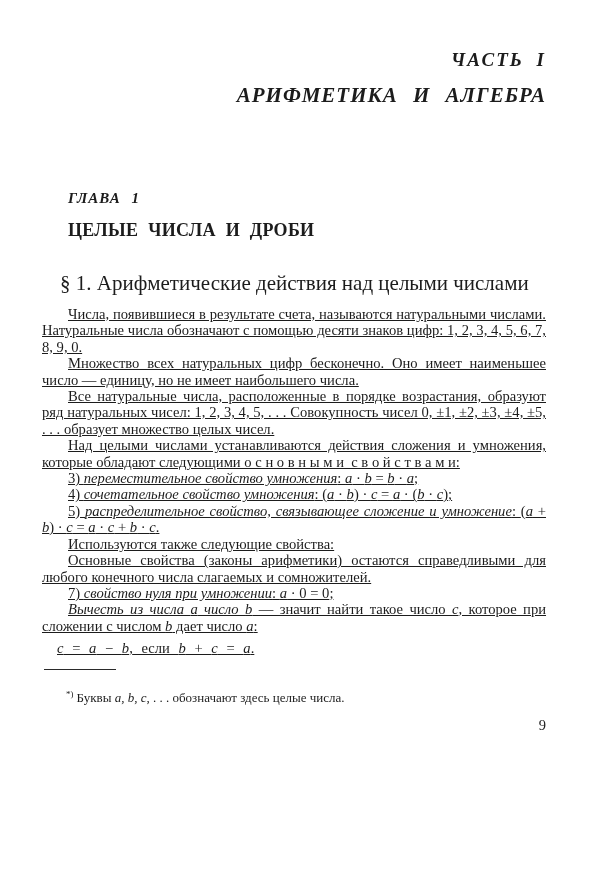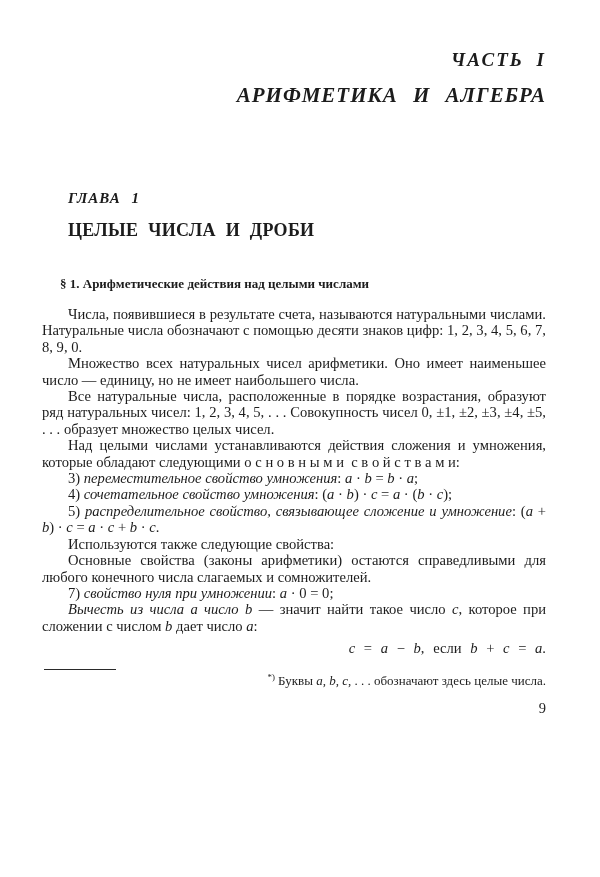--- a/index.html
+++ b/index.html
@@ -34,63 +34,63 @@
     margin: 82px 0 12px 26px;
     letter-spacing: 1px; word-spacing: 6px;
   }
   .chapter-title {
     font-weight: bold;
     font-size: 18px; line-height: 22px;
     margin: 9px 0 16px 26px;
     letter-spacing: 0.3px; word-spacing: 5px;
   }
   .section-title {
-    font-weight: bold;
-    font-size: 13px; line-height: 19px;
+    font-weight: normal;
+    font-size: 21px; line-height: 19px;
     margin: 33px 0 0 18px;
   }
   .page-body {
     margin-top: 13px;
     font-size: 14.6px; line-height: 16.4px;
     text-align: justify;
   }
-  .page-body p { margin: 0; text-indent: 26px; }
+  .page-body p { margin: 0; text-indent: 26px; text-decoration: underline; }
   .page-body p.display {
-    text-indent: 0; text-align: right;
+    text-indent: 0; text-align: left;
     margin: 6px 0 2px 15px;
     word-spacing: 5px;
   }
   .it { font-style: italic; }
   .math i { font-style: italic; }
   sup { font-size: 68%; vertical-align: super; line-height: 0; }
   .footnote { margin-top: 12px; }
   .footnote-rule { width: 72px; height: 0; border-top: 1px solid #2a2a2a; margin-left: 2px; }
   .footnote-text {
-    margin: 2px 0 0;
+    margin: 19px 0 0;
     font-size: 13px; line-height: 17px;
-    text-indent: 24px; text-align: right;
+    text-indent: 24px; text-align: left;
   }
   .page-number {
     text-align: right;
     font-size: 14.5px; line-height: 16px;
     margin-top: 11px;
   }
 </style>
 </head>
 <body style="background: rgb(255, 255, 255);">
 
 <div class="page" style="color: rgb(28, 28, 28);">
   <div class="part-label">ЧАСТЬ I</div>
   <div class="part-title">АРИФМЕТИКА И АЛГЕБРА</div>
   <div class="chapter-label">ГЛАВА 1</div>
   <div class="chapter-title">ЦЕЛЫЕ ЧИСЛА И ДРОБИ</div>
   <div class="section-title">§ 1. Арифметические действия над целыми числами</div>
   <div class="page-body" id="page-body-host">
       <p class="indent">Числа, появившиеся в результате счета, называются натуральными числами. Натуральные числа обозначают с помощью десяти знаков цифр: 1, 2, 3, 4, 5, 6, 7, 8, 9, 0.</p>
-      <p class="indent">Множество всех натуральных чисел арифметики. Оно имеет наименьшее число — единицу, но не имеет наибольшего числа.</p>
+      <p class="indent">Множество всех натуральных цифр бесконечно. Оно имеет наименьшее число — единицу, но не имеет наибольшего числа.</p>
       <p class="indent">Все натуральные числа, расположенные в порядке возрастания, образуют ряд натуральных чисел: 1, 2, 3, 4, 5, . . . Совокупность чисел 0, ±1, ±2, ±3, ±4, ±5, . . . образует множество целых чисел.</p>
       <p class="indent">Над целыми числами устанавливаются действия сложения и умножения, которые обладают следующими о&nbsp;с&nbsp;н&nbsp;о&nbsp;в&nbsp;н&nbsp;ы&nbsp;м&nbsp;и &nbsp;с&nbsp;в&nbsp;о&nbsp;й&nbsp;с&nbsp;т&nbsp;в&nbsp;а&nbsp;м&nbsp;и:</p>
       <p class="indent">3) <span class="it">переместительное свойство умножения</span>: <span class="math"><i>a</i> · <i>b</i> = <i>b</i> · <i>a</i></span>;</p>
       <p class="indent">4) <span class="it">сочетательное свойство умножения</span>: <span class="math">(<i>a</i> · <i>b</i>) · <i>c</i> = <i>a</i> · (<i>b</i> · <i>c</i>)</span>;</p>
       <p class="indent">5) <span class="it">распределительное свойство, связывающее сложение и умножение</span>: <span class="math">(<i>a</i> + <i>b</i>) · <i>c</i> = <i>a</i> · <i>c</i> + <i>b</i> · <i>c</i></span>.</p>
       <p class="indent">Используются также следующие свойства:</p>
       <p class="indent">Основные свойства (законы арифметики) остаются справедливыми для любого конечного числа слагаемых и сомножителей.</p>
       <p class="indent">7) <span class="it">свойство нуля при умножении</span>: <span class="math"><i>a</i> · 0 = 0</span>;</p>
       <p class="indent"><span class="it">Вычесть из числа </span><span class="math"><i>a</i></span><span class="it"> число </span><span class="math"><i>b</i></span> — значит найти такое число <span class="math"><i>c</i></span>, которое при сложении с числом <span class="math"><i>b</i></span> дает число <span class="math"><i>a</i></span>:</p>
       <p class="display"><span class="math"><i>c</i> = <i>a</i> − <i>b</i>,</span> если <span class="math"><i>b</i> + <i>c</i> = <i>a</i>.</span></p>

